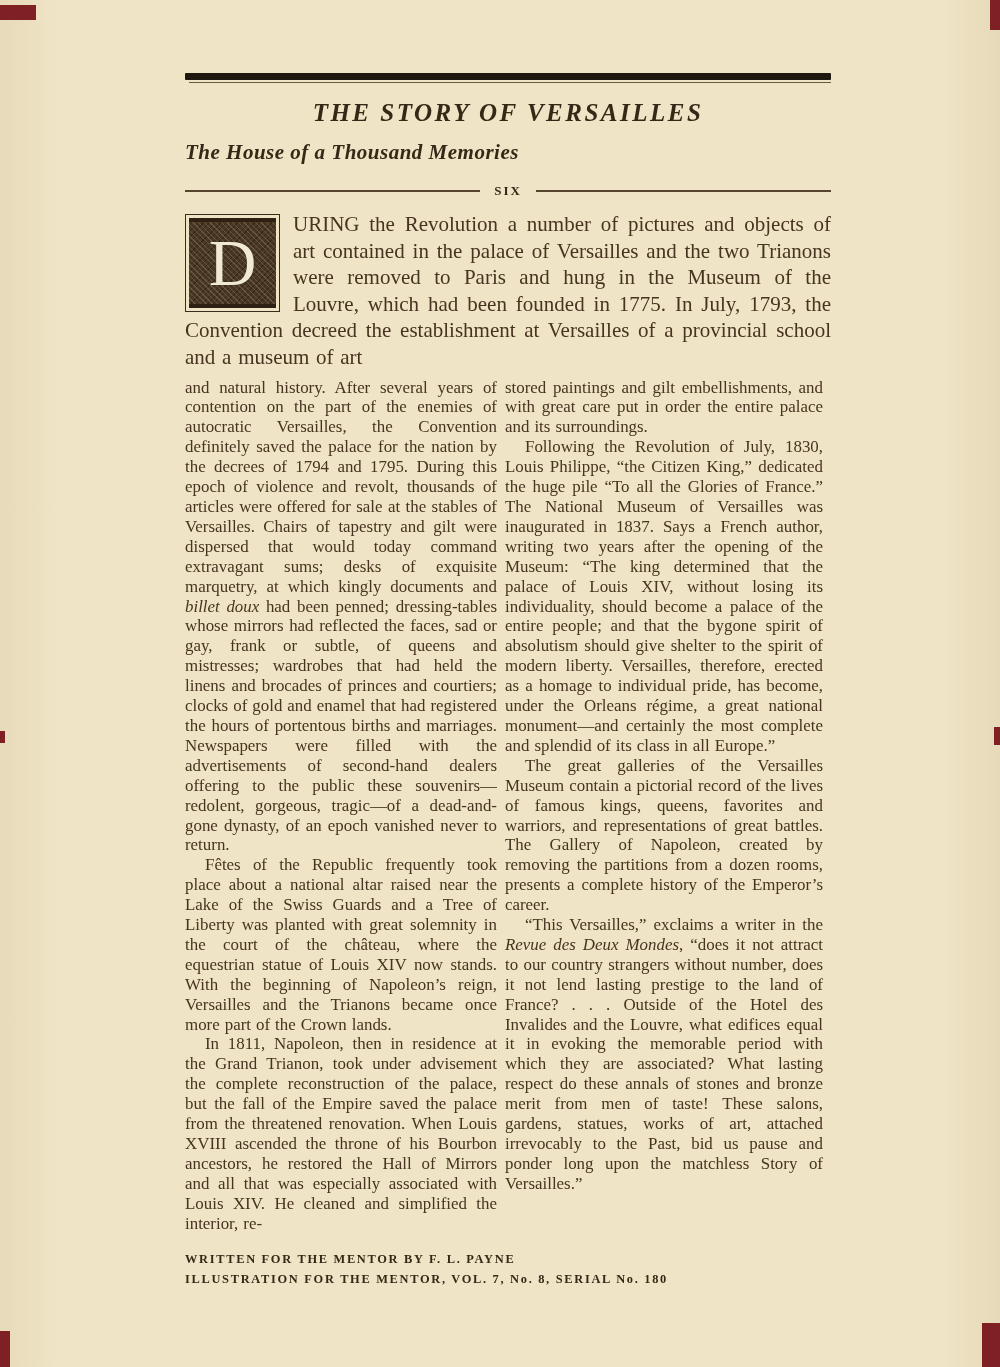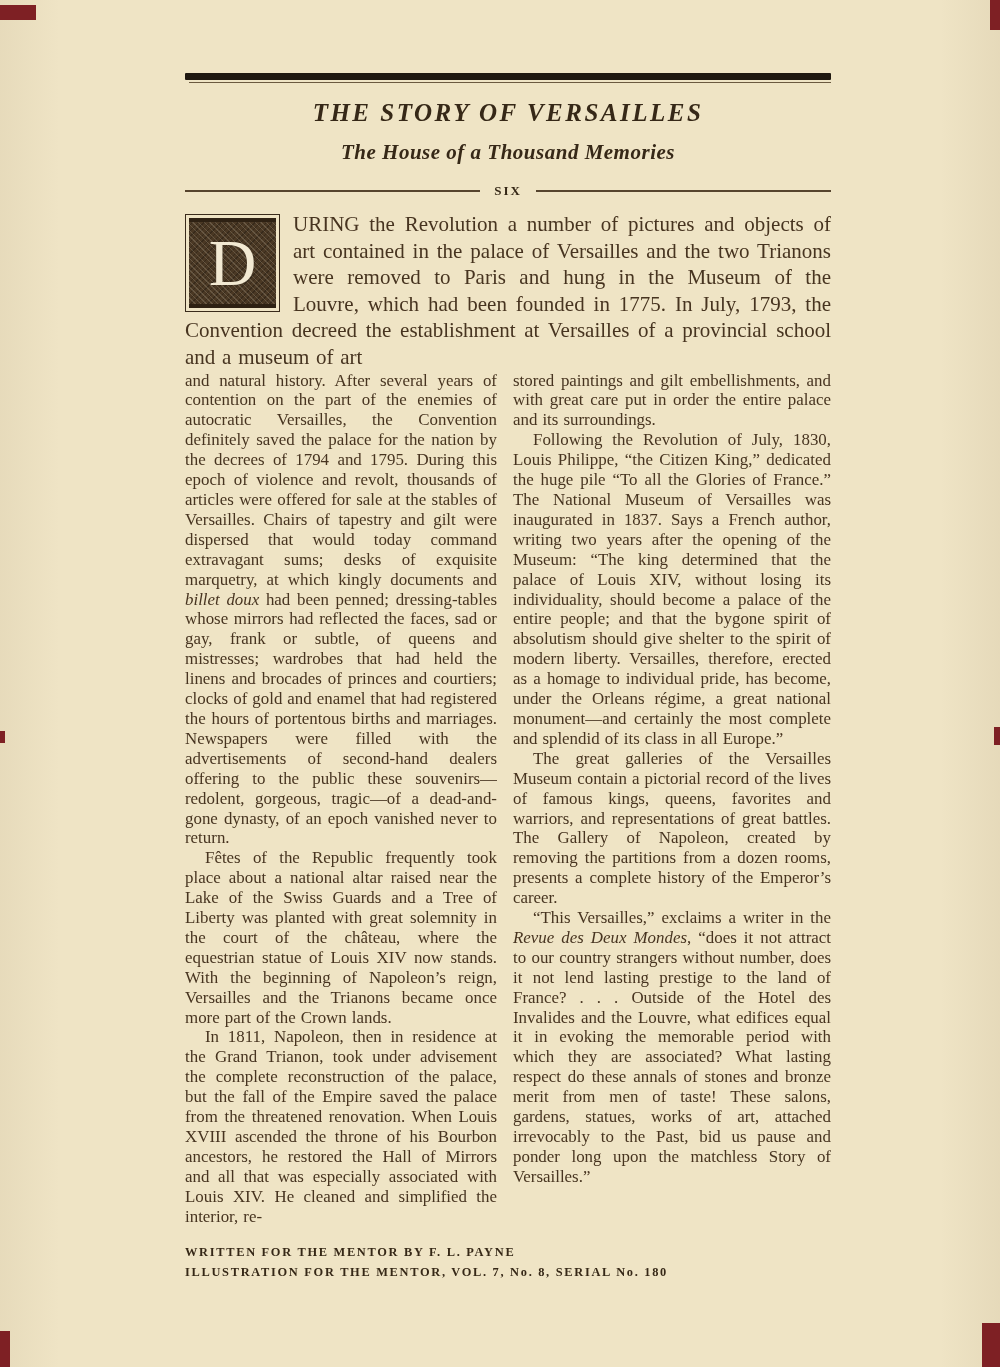--- a/index.html
+++ b/index.html
@@ -27,21 +27,21 @@
     position:absolute;left:185px;top:73px;width:646px;
   }
   .rule-thick{height:7px;background:var(--rule);border-radius:1px;}
   .rule-thin{height:1px;background:var(--rule-thin);margin:2px 0 0 4px;}
   .title{
     margin-top:15px;text-align:center;
     font-style:italic;font-weight:700;font-size:25px;line-height:30px;
     letter-spacing:2.5px;color:var(--ink-dark);
   }
   .subtitle{
-    margin-top:11px;text-align:center;
+    margin-top:11px;text-align:left;
     font-style:italic;font-weight:700;font-size:21px;line-height:26px;
     letter-spacing:.5px;color:var(--ink-dark);
   }
   .six-divider{
     margin-top:19px;display:flex;align-items:center;height:14px;
   }
   .six-divider .line{flex:1;height:2px;background:#56442E;}
   .six-label{
     padding:0 14px;font-weight:700;font-size:13px;letter-spacing:2px;
     color:var(--ink-dark);
@@ -69,21 +69,22 @@
     border-top:4px solid #2E2113;
     border-bottom:4px solid #2E2113;
     display:flex;align-items:center;justify-content:center;
   }
   .dropcap-letter{
     font-size:66px;line-height:1;font-weight:400;
     color:var(--capfg);
     text-shadow:0 0 1px rgba(0,0,0,.4);
   }
   .columns{
-    display:flex;gap:16px;
+    margin-top:7px;
+    display:flex;gap:8px;
   }
   .col{
     font-size:16.9px;line-height:19.9px;
     text-align:justify;word-spacing:.8px;
   }
   .col.left{width:312px;}
   .col.right{width:318px;}
   .para{margin:0;}
   .para.indent{text-indent:20px;}
   .it{font-style:italic;}

